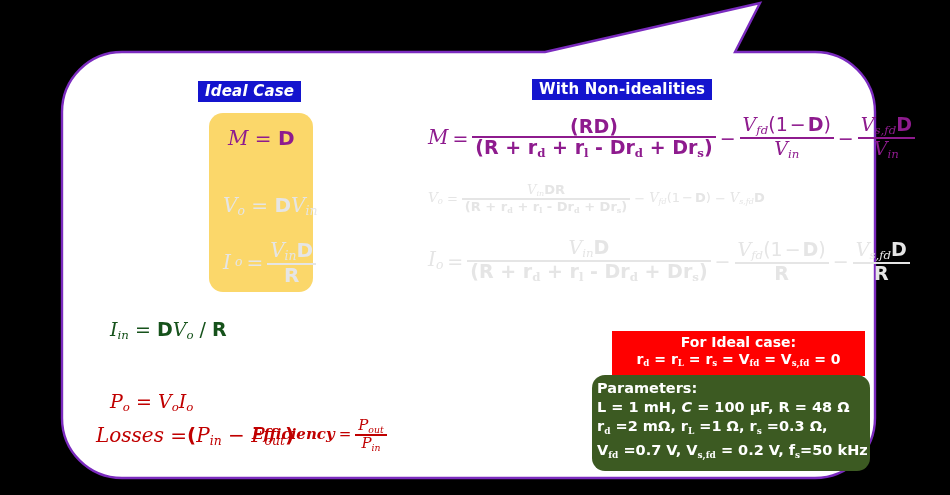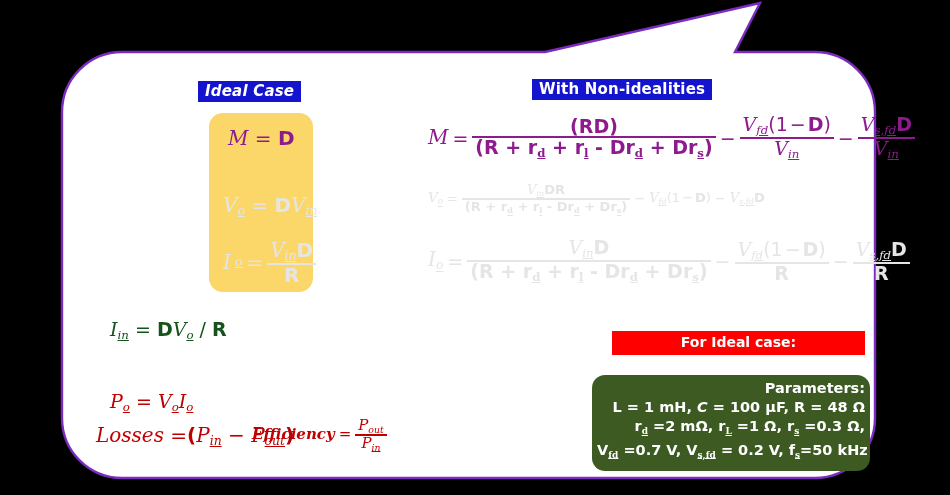--- a/index.html
+++ b/index.html
@@ -28,21 +28,21 @@
   #ideal-box{
     position:absolute;left:209px;top:113px;width:104px;height:179px;
     background:#FBD76A;border-radius:14px;
   }
 
   
   .math{position:absolute;white-space:nowrap;line-height:1;}
   .v{font-style:italic;font-family:"DejaVu Serif","Liberation Serif",serif;}
   .up{font-style:normal;}
   sub{font-size:.62em;vertical-align:-0.28em;font-style:italic;
-      font-family:"DejaVu Serif","Liberation Serif",serif;text-decoration:underline;}
+      font-family:"DejaVu Serif","Liberation Serif",serif;}
   .subup{font-style:normal;}
 
   
   .frac{display:inline-block;vertical-align:middle;text-align:center;}
   .frac > .num{display:block;padding:0 3px;}
   .frac > .den{display:block;border-top:2px solid currentColor;padding:0 3px;}
 
   .purple{color:#8E1B8E;}
   .navy{color:#e5e5e5;}
   .green{color:#16521B;}
@@ -71,21 +71,21 @@
   
   #red-box{
     position:absolute;left:612px;top:331px;width:245px;
     background:#FF0000;color:#ffffff;text-align:center;
     font-weight:bold;font-size:14px;line-height:17px;
     padding:3px 4px 4px 4px;
   }
   
   #green-box{
     position:absolute;left:592px;top:375px;width:268px;
-    background:#3C5A22;color:#ffffff;text-align:right;
+    background:#3C5A22;color:#ffffff;text-align:left;
     font-weight:bold;font-size:14.5px;line-height:19px;
     padding:4px 5px 7px 5px;border-radius:13px;
   }
   #green-box .ital{font-style:italic;}
   .nw{white-space:nowrap;}
 </style>
 </head>
 <body>
 
 <div id="stage">
@@ -267,20 +267,21 @@
         <span class="up">=</span>
         <span class="frac">
           <span class="num"><span class="v">P</span><sub>out</sub></span>
           <span class="den"><span class="v">P</span><sub>in</sub></span>
         </span>
       </span>
     </div>
 
     <div id="red-box">
       <div>For Ideal case:</div>
+      <div class="nw"><span>r</span><sub class="subup">d</sub><span> = r</span><sub class="subup">L</sub><span> = r</span><sub class="subup">s</sub><span> = V</span><sub class="subup">fd</sub><span> = V</span><sub class="subup">s,fd</sub><span> = 0</span></div>
     </div>
 
     <div id="green-box">
       <div>Parameters:</div>
 
       <div class="nw"><span>L</span> = <span>1 mH</span>, <span class="ital">C</span> = <span>100 µF</span>, <span>R</span> = <span>48 Ω</span></div>
 
       <div class="nw"><span>r</span><sub class="subup">d</sub> =<span>2 mΩ</span>, <span>r</span><sub class="subup">L</sub> =<span>1 Ω</span>, <span>r</span><sub class="subup">s</sub> =<span>0.3 Ω</span>,</div>
 
       <div class="nw"><span>V</span><sub class="subup">fd</sub> =<span>0.7 V</span>, <span>V</span><sub class="subup">s,fd</sub> = <span>0.2 V</span>, <span>f</span><sub class="subup">s</sub>=<span>50 kHz</span></div>

